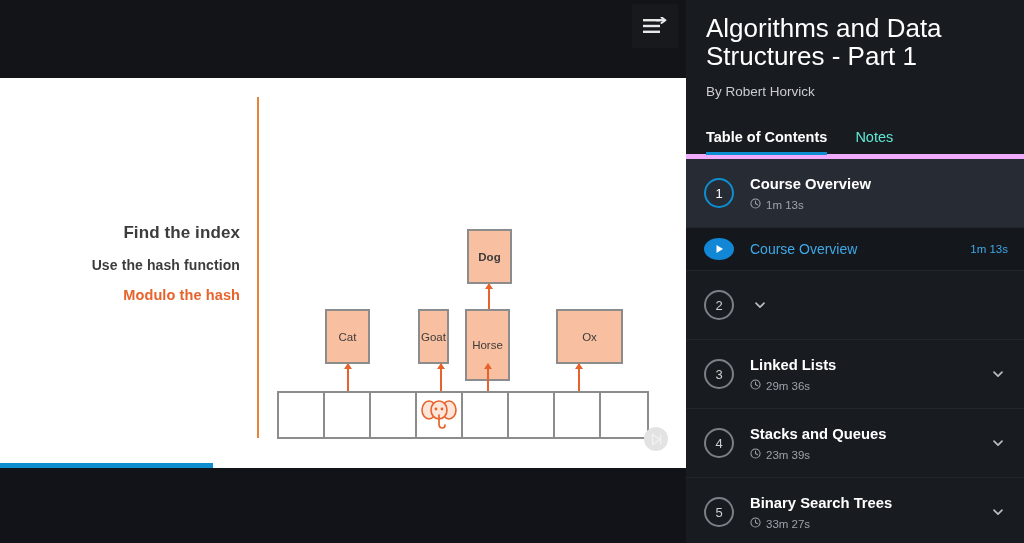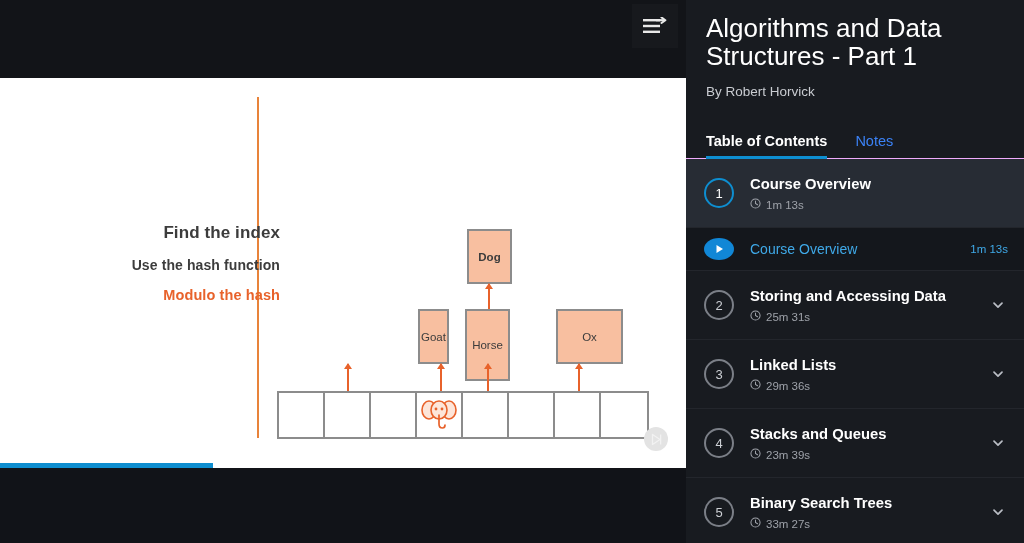--- a/index.html
+++ b/index.html
@@ -42,21 +42,20 @@
     position: absolute; left: 257px; top: 19px;
     width: 2px; height: 341px;
     background: #e8833a;
   }
   
   #slide-text {
     position: absolute; left: 0px; top: 145px;
     width: 240px;
     text-align: right;
     color: #3c3c3c;
-    margin-left: 40px;
   }
   #slide-text .line {
     font-weight: bold;
     letter-spacing: .1px;
     margin-bottom: 14px;
   }
   #slide-text .l1 { font-size: 17px; }
   #slide-text .l2 { font-size: 14px; }
   #slide-text .l3 { font-size: 14.5px; color: #e8622b; margin-bottom: 0; }
 
@@ -133,25 +132,25 @@
   #course-author {
     margin-top: 14px;
     font-size: 13.5px; color: #c9ccd1;
   }
   #tabs {
     display: flex; align-items: flex-end;
     margin-top: 22px;
     height: 38px;
     padding: 0 20px;
     gap: 28px;
-    border-bottom: 1px solid #f0abfc;
+    border-bottom: 5px solid #f0abfc;
   }
   .tab {
     font-size: 14.5px; padding-bottom: 9px;
-    color: #3b82f6; cursor: pointer;
+    color: #5eead4; cursor: pointer;
     position: relative;
   }
   .tab.active { color: #ffffff; font-weight: bold; }
   .tab.active::after {
     content: ""; position: absolute;
     left: 0; right: 0; bottom: -1px; height: 3px;
     background: #0e8ed0;
   }
 
   .toc-module {
@@ -225,20 +224,23 @@
         <div class="line l1">Find the index</div>
         <div class="line l2">Use the hash function</div>
         <div class="line l3">Modulo the hash</div>
       </div>
 
       <div id="diagram">
 
       <div class="node" style="left: 467px; top: 151px; width: 45px; height: 55px; font-weight: bold;">
             <span>Dog</span>
           </div>
+          <div class="node" style="left: 325px; top: 231px; width: 45px; height: 55px;">
+            <span>Cat</span>
+          </div>
           <div class="node" style="left: 418px; top: 231px; width: 31px; height: 55px;">
             <span>Goat</span>
           </div>
           <div class="node" style="left: 465px; top: 231px; width: 45px; height: 72px;">
             <span>Horse</span>
           </div>
           <div class="node" style="left: 556px; top: 231px; width: 67px; height: 55px;">
             <span>Ox</span>
           </div>
           <div class="arrow" style="left: 488px; top: 206px; height: 25px;"></div>
@@ -314,30 +316,20 @@
           <div class="clip-icon">
             <svg width="9" height="10" viewBox="0 0 9 10" aria-hidden="true">
               <path d="M1.5 1 L8 5 L1.5 9 Z" fill="#ffffff"></path>
             </svg>
           </div>
           <div class="clip-title">Course Overview</div>
           <div class="clip-dur">1m 13s</div>
         </div>
         <div class="toc-module">
           <div class="mod-num">2</div>
-          <div class="mod-body">
-            <div class="mod-title">Storing and Accessing Data</div>
-            <div class="mod-dur">
-              <span><svg width="11" height="11" viewBox="0 0 12 12" aria-hidden="true">
-                  <circle cx="6" cy="6" r="5" fill="none" stroke="#9ea2a9" stroke-width="1.1"></circle>
-                  <path d="M6 3.3 L6 6 L8.2 7.4" fill="none" stroke="#9ea2a9" stroke-width="1.1" stroke-linecap="round"></path>
-                </svg></span>
-              <span>25m 31s</span>
-            </div>
-          </div>
           <div class="chevron">
             <svg width="14" height="14" viewBox="0 0 14 14" aria-hidden="true">
               <path d="M3 5.2 L7 9.2 L11 5.2" fill="none" stroke="#b9bdc4" stroke-width="1.7" stroke-linecap="round" stroke-linejoin="round"></path>
             </svg>
           </div>
         </div>
         <div class="toc-module">
           <div class="mod-num">3</div>
           <div class="mod-body">
             <div class="mod-title">Linked Lists</div>

